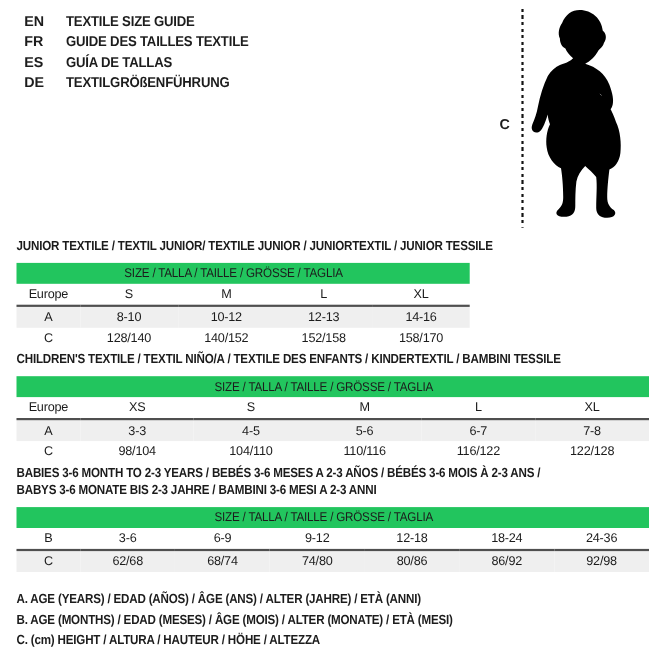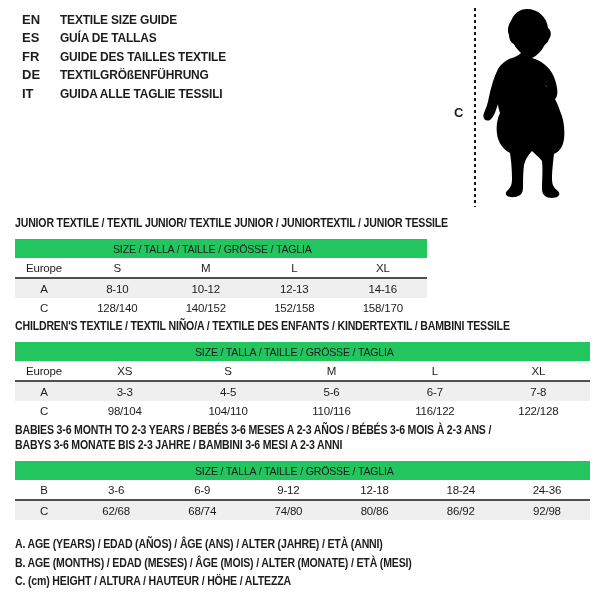--- a/index.html
+++ b/index.html
@@ -43,34 +43,30 @@
 <body>
 
 <div class="canvas">
 
   <div class="lang-block">
     <div class="lang-row">
       <span class="lang-code">EN</span>
       <span class="lang-label">TEXTILE SIZE GUIDE</span>
     </div>
     <div class="lang-row">
+      <span class="lang-code">FR</span>
+      <span class="lang-label">GUIDE DES TAILLES TEXTILE</span>
+    </div>
+    <div class="lang-row">
       <span class="lang-code">ES</span>
       <span class="lang-label">GUÍA DE TALLAS</span>
     </div>
     <div class="lang-row">
-      <span class="lang-code">FR</span>
-      <span class="lang-label">GUIDE DES TAILLES TEXTILE</span>
-    </div>
-    <div class="lang-row">
       <span class="lang-code">DE</span>
       <span class="lang-label">TEXTILGRÖßENFÜHRUNG</span>
-    </div>
-    <div class="lang-row">
-      <span class="lang-code">IT</span>
-      <span class="lang-label">GUIDA ALLE TAGLIE TESSILI</span>
     </div>
   </div>
 
   <div class="measure-line"></div>
   <span class="c-label">C</span>
   <svg class="baby-svg" width="92" height="200" viewBox="0 0 92 200" aria-hidden="true">
     <path fill="#000000" d="M46,2
       C57,2 66,10 67,21 C70,23 71,28 68,32 C67,36 64,37 63,39
       C60,45 55,49 51,51 C61,54 69,60 73,70 C76,78 77,84 76,88
       C75,93 71,96 68,94 C65,92 65,88 66,84 C67,81 66,79 64,78

